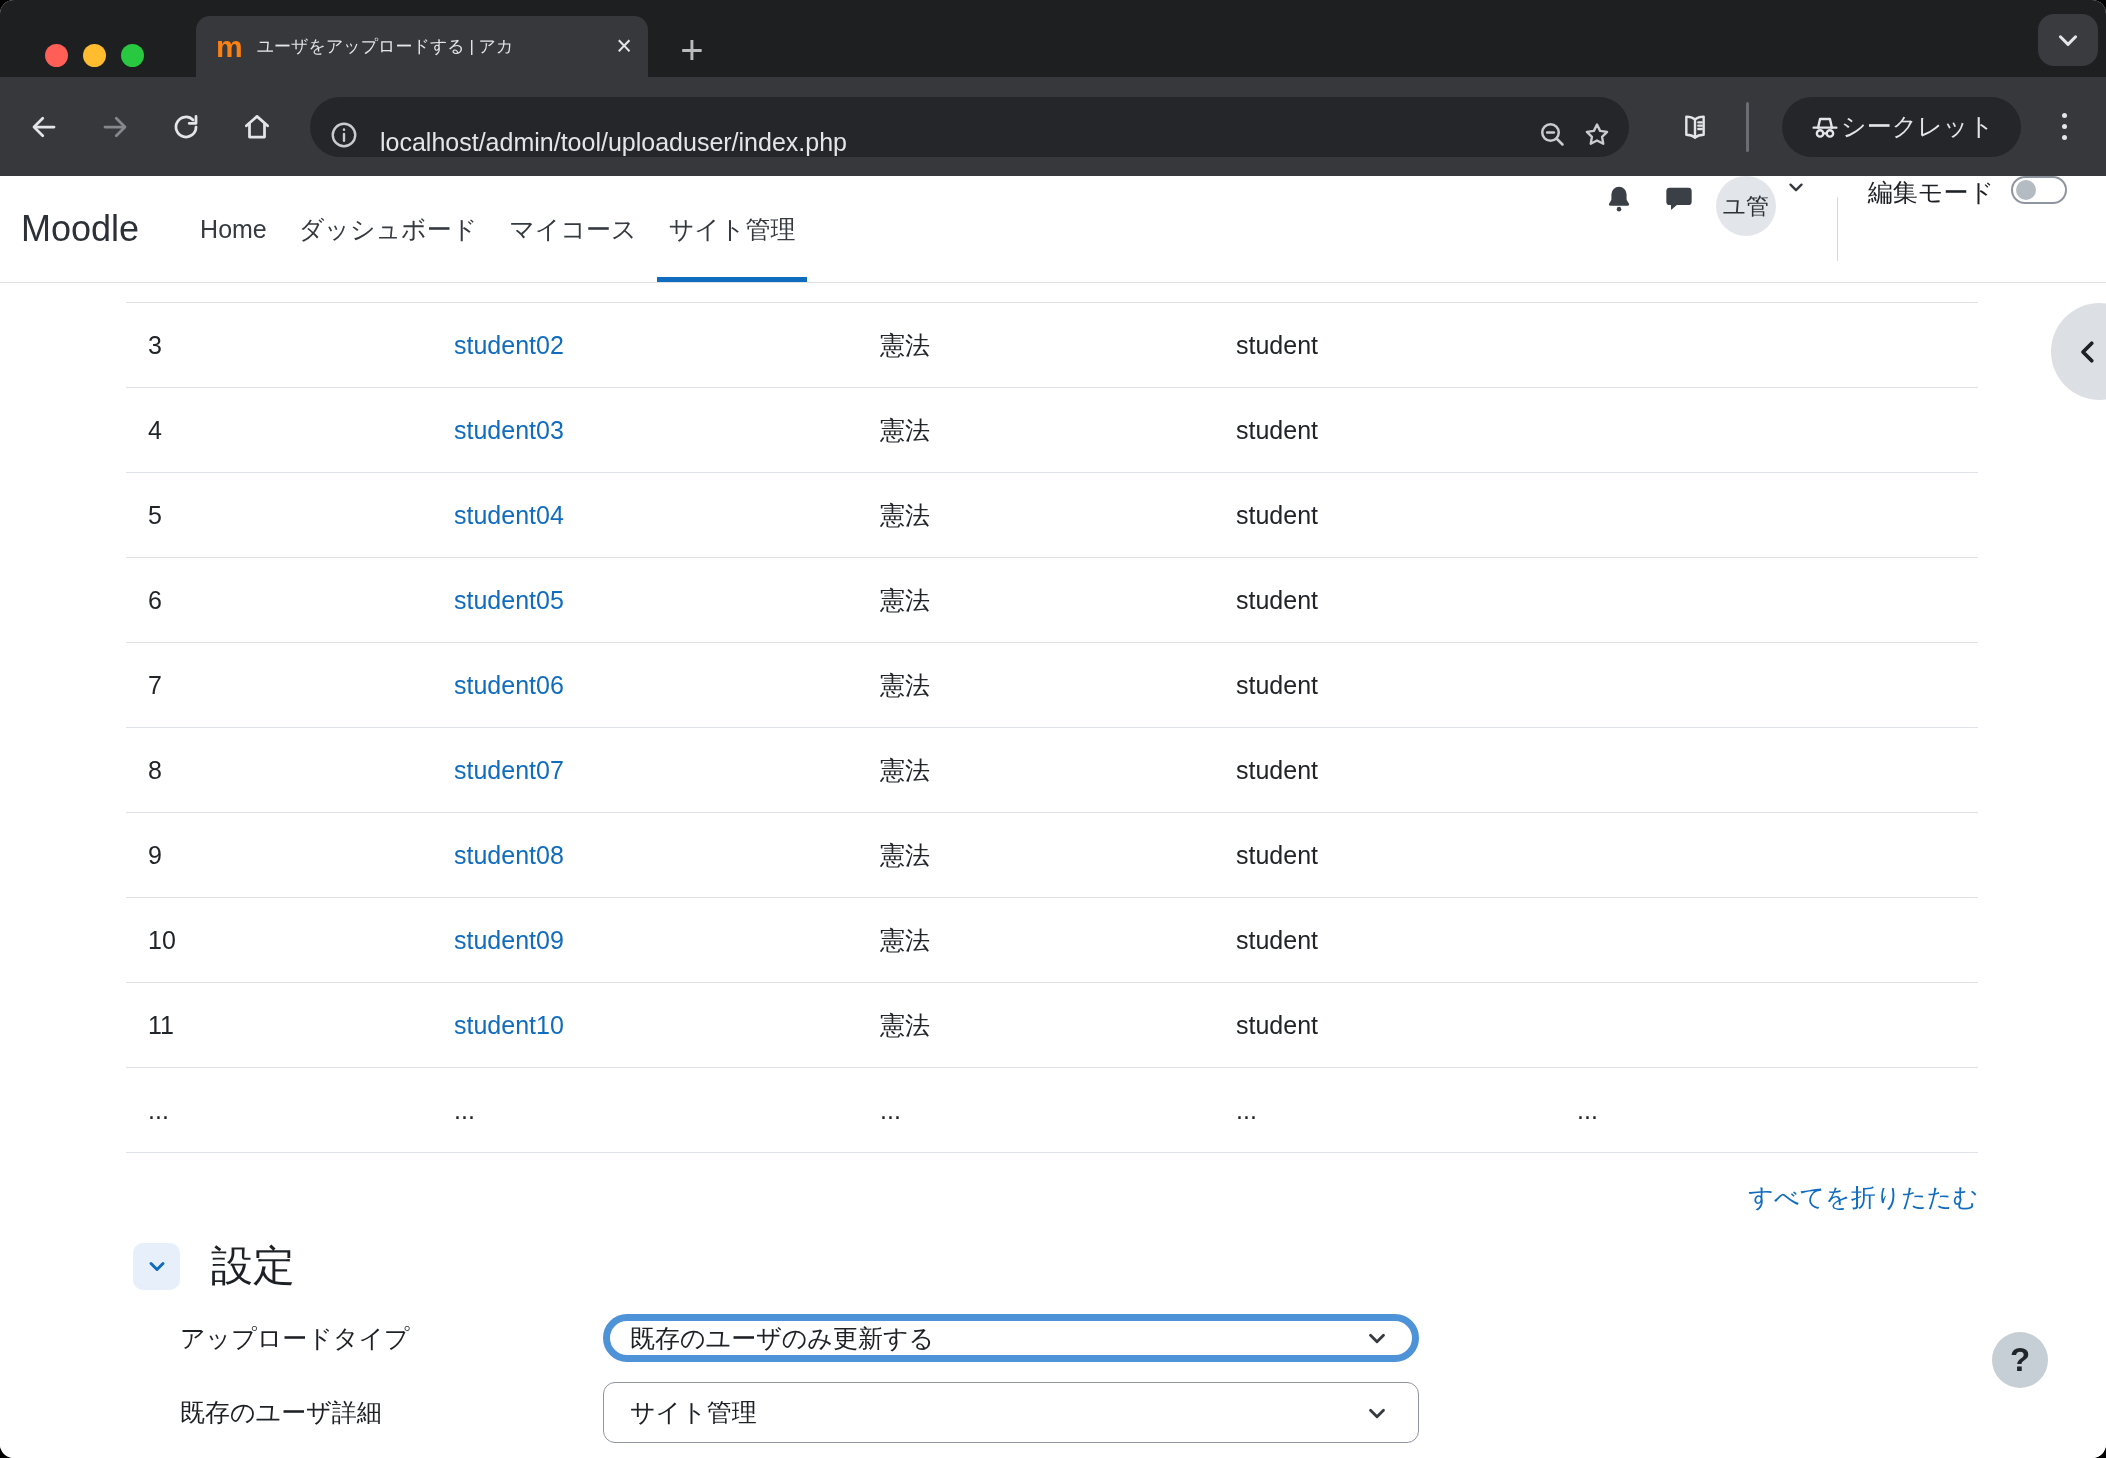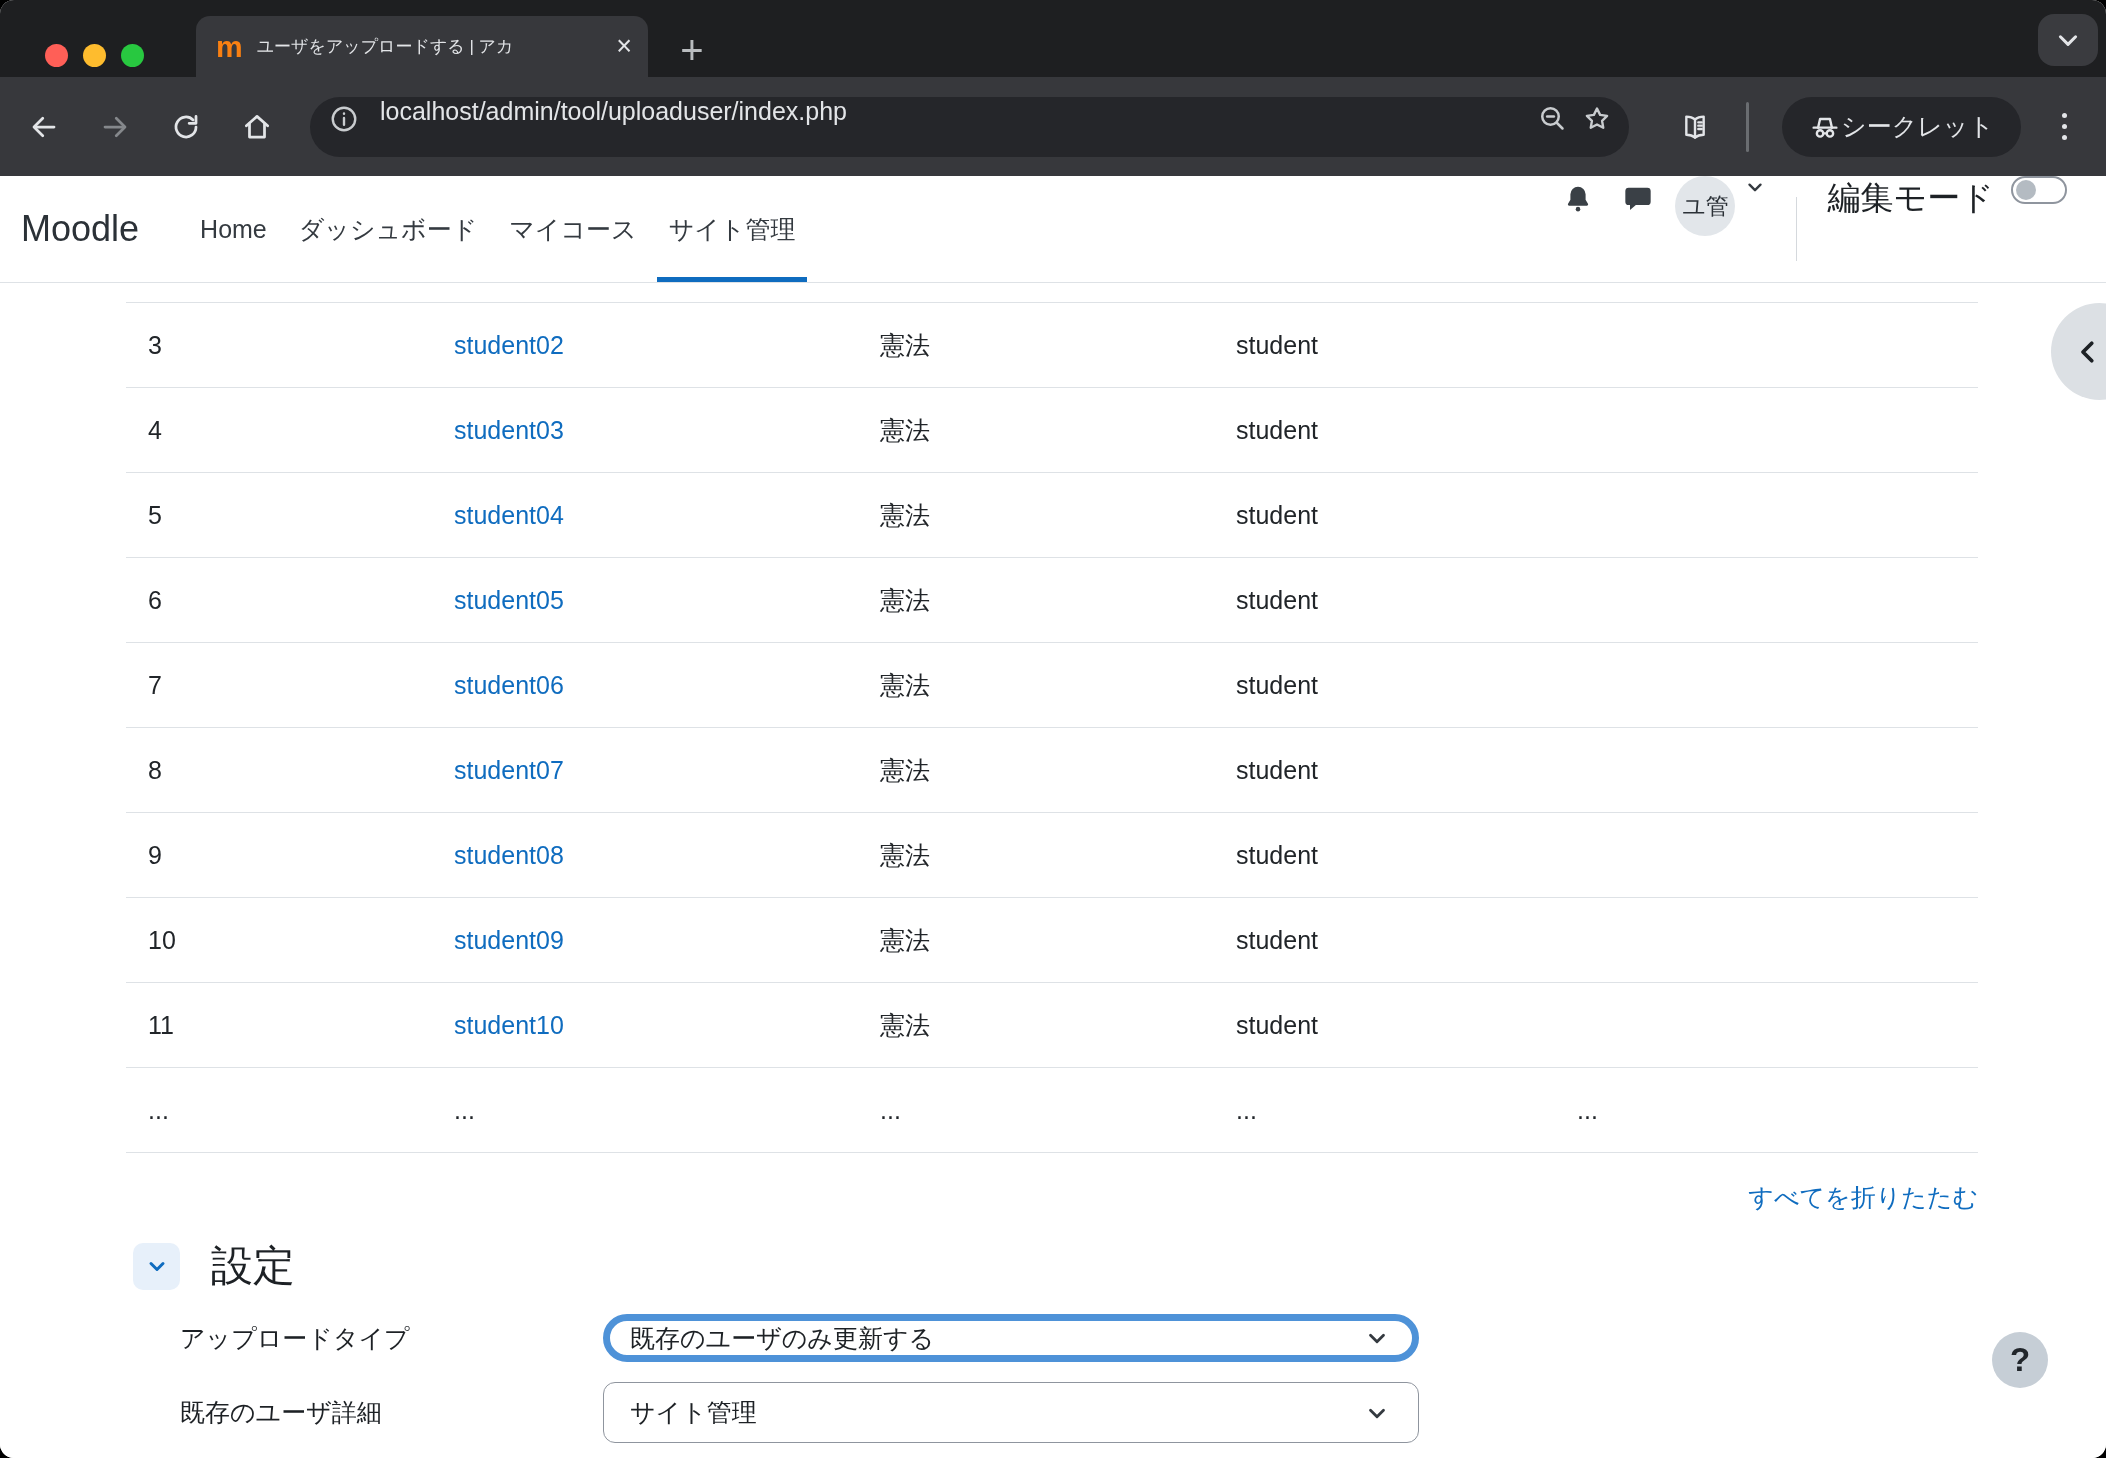--- a/index.html
+++ b/index.html
@@ -35,21 +35,21 @@
        color:#b9bcbf;font-size:40px;line-height:48px;text-align:center;}
   .tabsearch{position:absolute;right:8px;top:14px;width:60px;height:52px;border:none;border-radius:16px;
        background:#3a3b3f;display:flex;align-items:center;justify-content:center;color:#e3e5e8;}
 
   .toolbar{height:99px;background:var(--chrome-toolbar);display:flex;align-items:center;padding:0 15px 0 17px;flex:none;}
   .chrome-btn{width:54px;height:54px;border:none;background:transparent;border-radius:50%;display:flex;
        align-items:center;justify-content:center;color:var(--chrome-text);flex:none;}
   .chrome-btn.dim{color:#85888c;}
   .chrome-btn + .chrome-btn{margin-left:17px;}
   .omnibox{flex:1;height:60px;border-radius:30px;background:var(--chrome-pill);margin-left:26px;
-       display:flex;align-items:flex-start;padding:0 10px 0 12px;min-width:0;}
+       display:flex;align-items:flex-end;padding:0 10px 0 12px;min-width:0;}
   .ib{width:44px;height:44px;border:none;background:transparent;border-radius:50%;display:flex;
        align-items:center;justify-content:center;color:#c9cccf;flex:none;}
   .url-text{flex:1;color:var(--chrome-text);font-size:25px;margin-left:14px;white-space:nowrap;overflow:hidden;}
   .book-btn{margin-left:39px;}
   .sep{width:3px;height:50px;background:#6a6d71;border-radius:2px;margin:0 24px;flex:none;}
   .incognito{height:60px;border-radius:30px;background:var(--chrome-pill);display:flex;align-items:center;
        padding:0 27px;color:var(--chrome-text);font-size:25px;border:none;flex:none;margin-left:9px;}
   .menu-btn{margin-left:16px;}
   .dots{display:flex;flex-direction:column;gap:6px;}
   .dots i{width:5px;height:5px;border-radius:50%;background:var(--chrome-text);display:block;}
@@ -64,21 +64,21 @@
        position:relative;cursor:pointer;}
   .nav-item.active::after{content:"";position:absolute;left:0;right:0;bottom:0;height:5px;background:var(--accent);}
   .nav-right{margin-left:auto;display:flex;align-items:flex-start;}
   .icon-btn{width:46px;height:46px;border:none;background:transparent;display:flex;align-items:center;
        justify-content:center;color:#3a4046;}
   .icon-btn + .icon-btn{margin-left:14px;}
   .avatar{width:60px;height:60px;border-radius:50%;background:#e2e6ea;color:#2b3137;font-size:23px;
        display:flex;align-items:center;justify-content:center;margin-left:22px;flex:none;}
   .user-caret{margin-left:9px;color:#343a40;display:flex;align-items:center;}
   .nav-divider{width:1px;height:64px;background:#d5d9dd;margin:0 30px;align-self:center;}
-  .editmode-label{font-size:33px;color:var(--ink);}
+  .editmode-label{font-size:25px;color:var(--ink);}
   .toggle{width:56px;height:28px;border:2px solid #8f959e;border-radius:15px;background:#fff;position:relative;
        margin-left:17px;flex:none;}
   .toggle .knob{position:absolute;left:3px;top:2px;width:20px;height:20px;border-radius:50%;background:#b4bbc2;}
 
   main{padding:19px 128px 0 126px;}
   .utable{border-bottom:1px solid var(--table-border);}
   .trow{display:grid;grid-template-columns:306px 426px 356px 341px 1fr;height:85px;align-items:center;
        border-top:1px solid var(--table-border);font-size:25px;color:#212529;}
   .trow > div{padding-left:22px;overflow:hidden;white-space:nowrap;}
   .trow a{color:var(--accent);text-decoration:none;cursor:pointer;}

